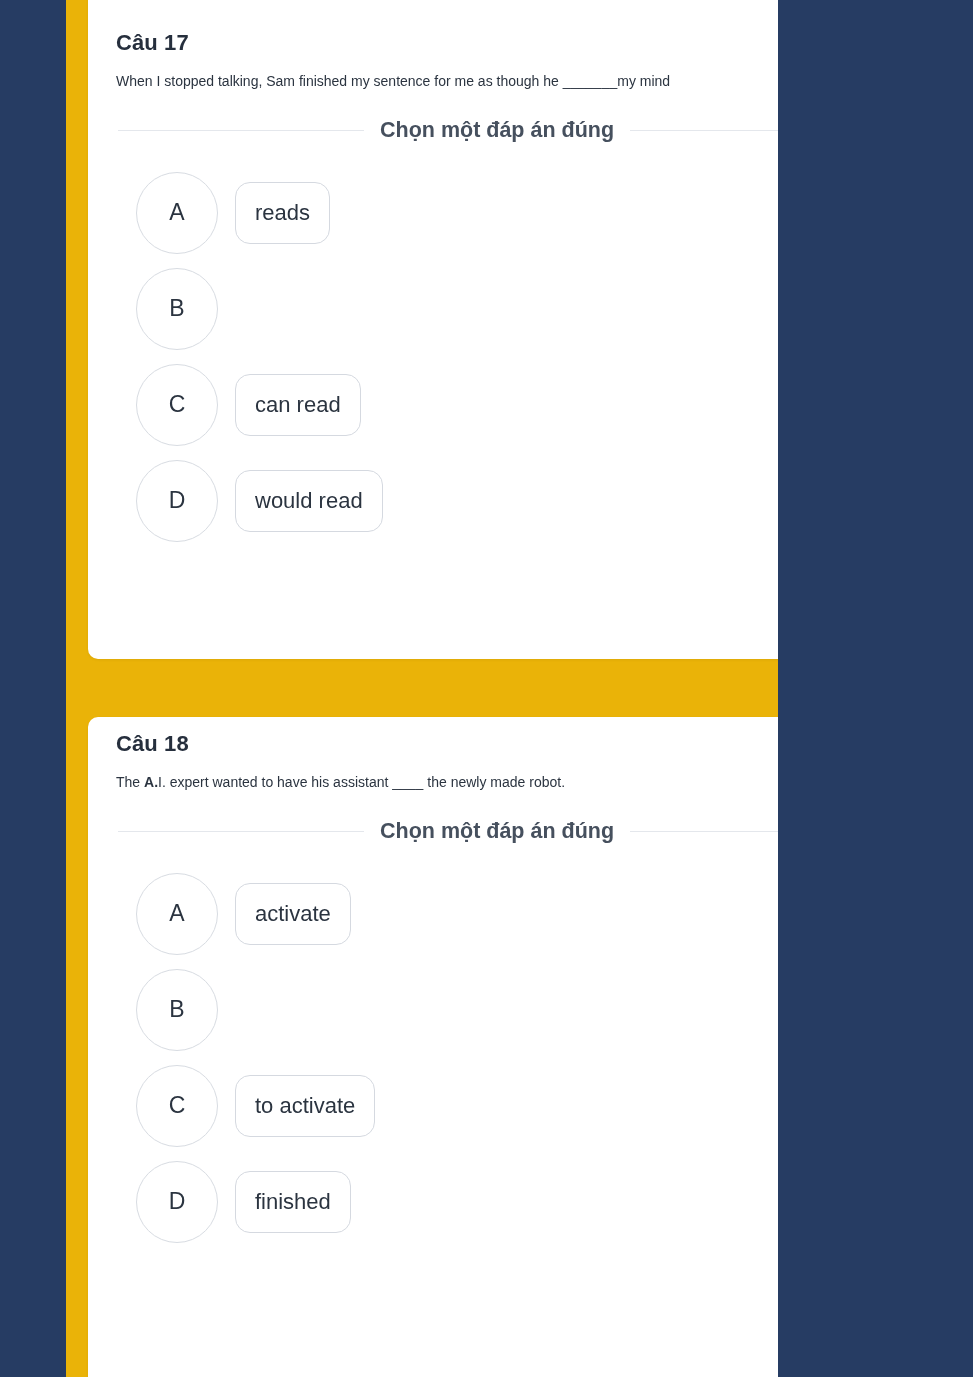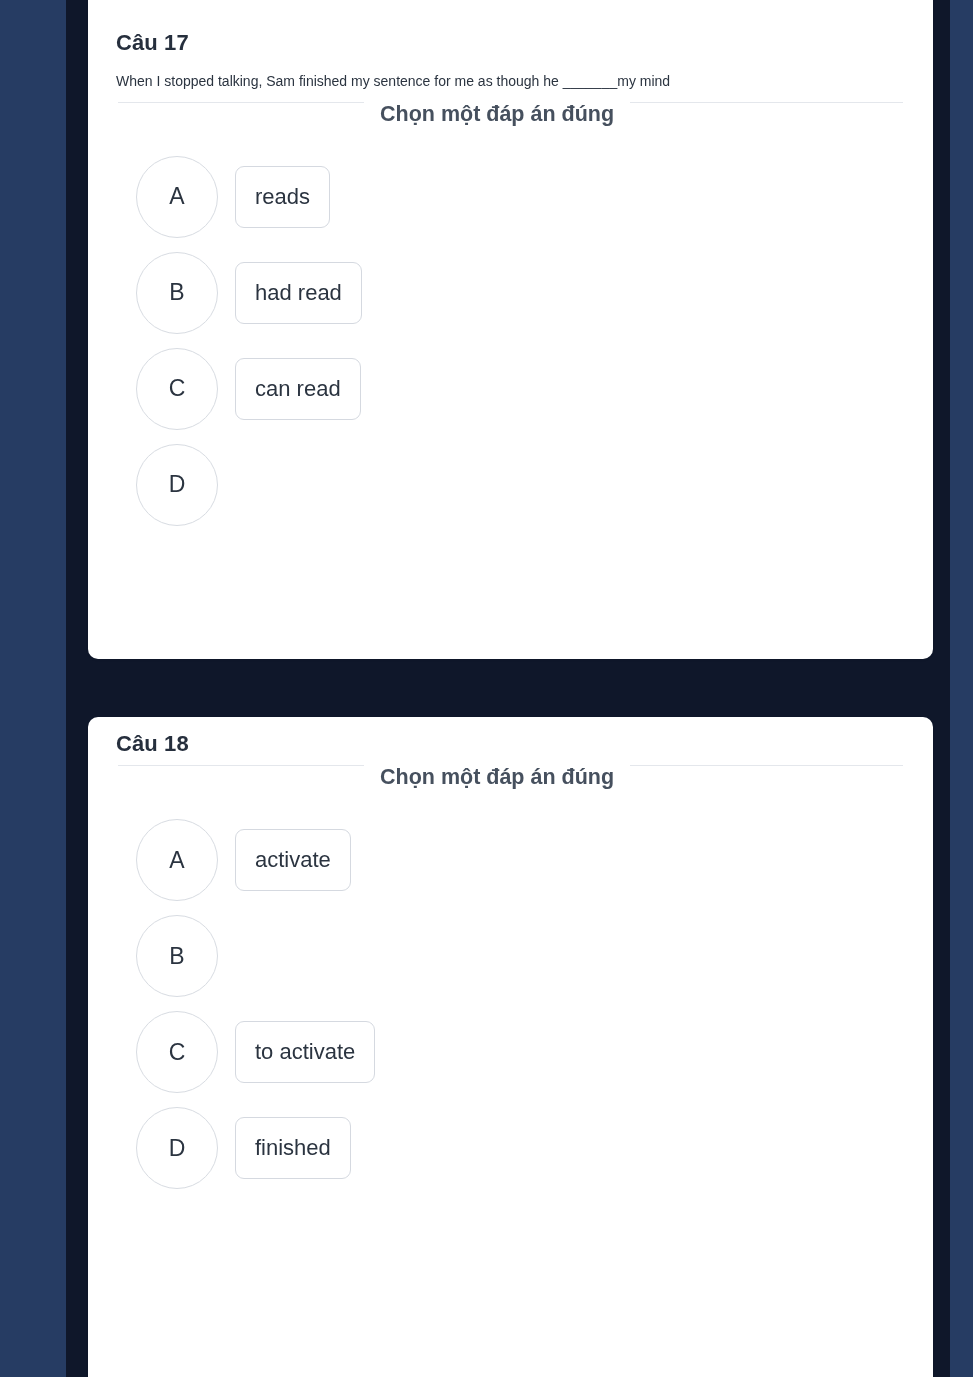--- a/index.html
+++ b/index.html
@@ -14,23 +14,23 @@
     font-family: "Liberation Sans", sans-serif;
     background: #263C63;
     position: relative;
   }
 
   
   .page {
     position: absolute;
     left: 66px;
     top: 0;
-    width: 884px;
+    width: 712px;
     height: 1377px;
-    background: #0f172a;
+    background: #eab308;
     overflow: hidden;
   }
 
   .card {
     position: absolute;
     left: 22px;
     width: 845px;
     background: #ffffff;
     border-radius: 10px;
     box-shadow: 0 1px 3px rgba(16,24,40,0.06);
@@ -68,22 +68,22 @@
     font-size: 14px;
     line-height: 1.68;
     color: #2b3440;
     max-width: 790px;
   }
   .q-text b { font-weight: bold; }
 
   
   .choose-row {
     display: flex;
-    align-items: flex-start;
-    margin-top: 8px;
+    align-items: center;
+    margin-top: 24px;
     padding: 0 2px;
   }
   .choose-rule { height: 1px; background: #e4e7ec; }
   .choose-rule.left  { width: 246px; }
   .choose-rule.right { flex: 1 1 auto; }
   .choose-label {
     font-size: 21.5px;
     font-weight: bold;
     color: #46505e;
     padding: 0 16px;
@@ -110,21 +110,21 @@
     align-items: center;
     justify-content: center;
     font-size: 23px;
     color: #2b3440;
   }
 
   .option-box {
     margin-left: 17px;
     min-height: 62px;
     border: 1px solid #d5d9e0;
-    border-radius: 9px;
+    border-radius: 15px;
     background: #ffffff;
     display: flex;
     align-items: center;
     padding: 0 19px;
     font-size: 22px;
     color: #2b3440;
     white-space: nowrap;
   }
 
   .sidebar-band {
@@ -162,41 +162,44 @@
 
       <div class="options">
 
         <div class="option-row">
           <div class="option-badge">A</div>
           <div class="option-box">reads</div>
         </div>
 
         <div class="option-row">
           <div class="option-badge">B</div>
-          <div class="option-box">had read</div>
         </div>
 
         <div class="option-row">
           <div class="option-badge">C</div>
           <div class="option-box">can read</div>
         </div>
 
         <div class="option-row">
           <div class="option-badge">D</div>
+          <div class="option-box">would read</div>
         </div>
 
       </div>
     </div>
   </div>
 
   <div class="card card-q18">
     <div class="card-inner">
 
       <div class="q-number">Câu 18</div>
 
+      <div class="q-text">
+        <span>The </span><b>A.</b><span>I. expert wanted to have his assistant </span><span>____</span><span> the newly made robot.</span>
+      </div>
 
       <div class="choose-row">
         <span class="choose-rule left"></span>
         <span class="choose-label">Chọn một đáp án đúng</span>
         <span class="choose-rule right"></span>
       </div>
 
       <div class="options">
 
         <div class="option-row">

